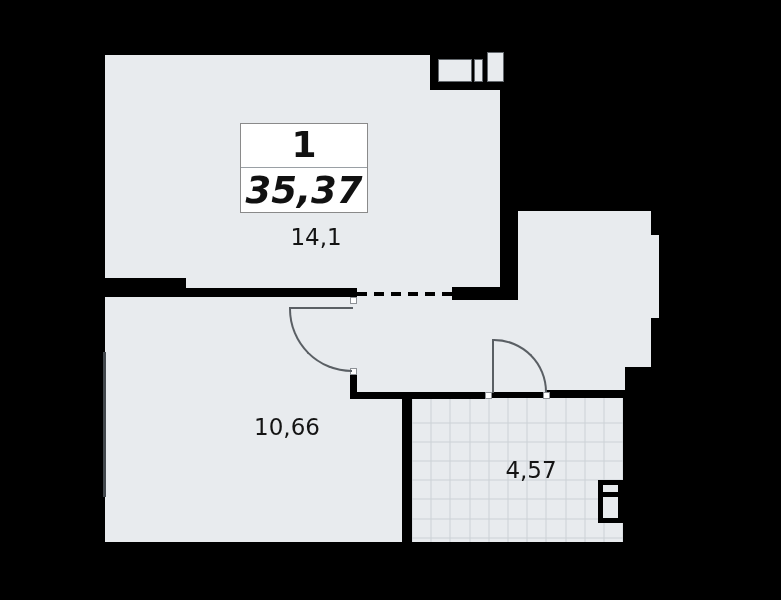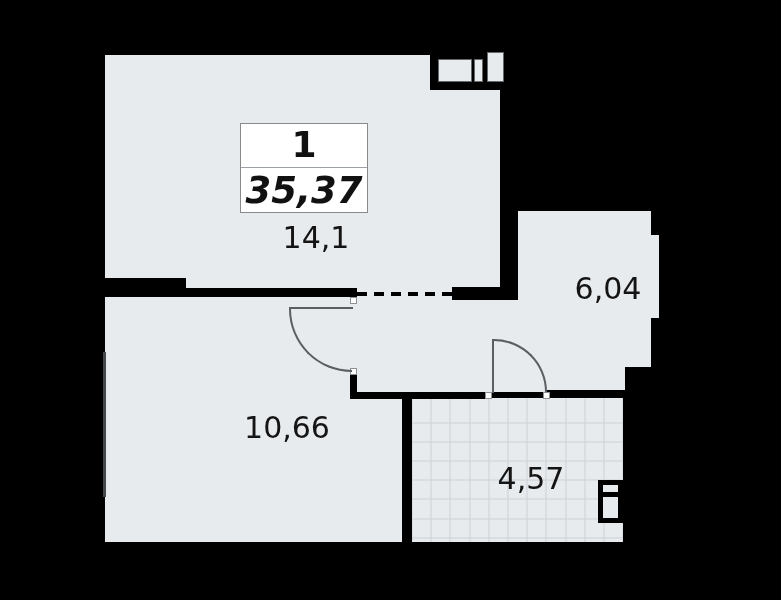--- a/index.html
+++ b/index.html
@@ -4,21 +4,21 @@
 <style>
   html,body{margin:0;padding:0;background:#000;}
   #plan{position:relative;width:781px;height:600px;background:#000;overflow:hidden;
         font-family:"DejaVu Sans","Liberation Sans",sans-serif;}
   .abs{position:absolute;}
   .floor{position:absolute;background:#e8ebee;}
   .wall{position:absolute;background:#000;}
   .jamb{position:absolute;width:7px;height:7px;background:#fff;border:1px solid #8d9196;box-sizing:border-box;}
   .leaf{position:absolute;background:#5a5f64;}
   .arc{position:absolute;box-sizing:border-box;}
-  .roomlabel{position:absolute;transform:translate(-50%,-50%);font-size:30px;color:#141414;white-space:nowrap;}
+  .roomlabel{position:absolute;transform:translate(-50%,-50%);font-size:23px;color:#141414;white-space:nowrap;}
   .tiles{position:absolute;background-color:#e8ebee;
          background-image:
            repeating-linear-gradient(90deg,transparent 0,transparent 18.2px,#ccd1d6 18.2px,#ccd1d6 19.2px),
            repeating-linear-gradient(0deg,transparent 0,transparent 18.2px,#ccd1d6 18.2px,#ccd1d6 19.2px);
          background-position:0.5px 14.5px;}
   .ventcell{position:absolute;background:#e8ebee;border:1px solid #63686d;box-sizing:border-box;}
   #unit-card{position:absolute;left:240px;top:123px;width:128px;height:90px;background:#fff;
              border:1px solid #8a8a8a;box-sizing:border-box;text-align:center;}
   #unit-card .cell-top{height:44px;border-bottom:1px solid #9aa0a5;box-sizing:border-box;
              font-weight:bold;font-size:36px;line-height:42px;color:#111;}
@@ -82,16 +82,15 @@
 
   <div class="window-line" style="left:103px;top:352px;width:3px;height:145px;"></div>
 
   <div id="unit-card">
     <div class="cell-top">1</div>
     <div class="cell-bottom">35,37</div>
   </div>
 
   <div class="roomlabel" style="left:316px;top:237px;">14,1</div>
   <div class="roomlabel" style="left:287px;top:427px;">10,66</div>
-  <div class="roomlabel" style="left:608px;top:288px;">6,04</div>
-  <div class="roomlabel" style="left:531px;top:470px;margin-top:8px;">4,57</div>
+  <div class="roomlabel" style="left:531px;top:470px;">4,57</div>
 
 </div>
 
 </body></html>

